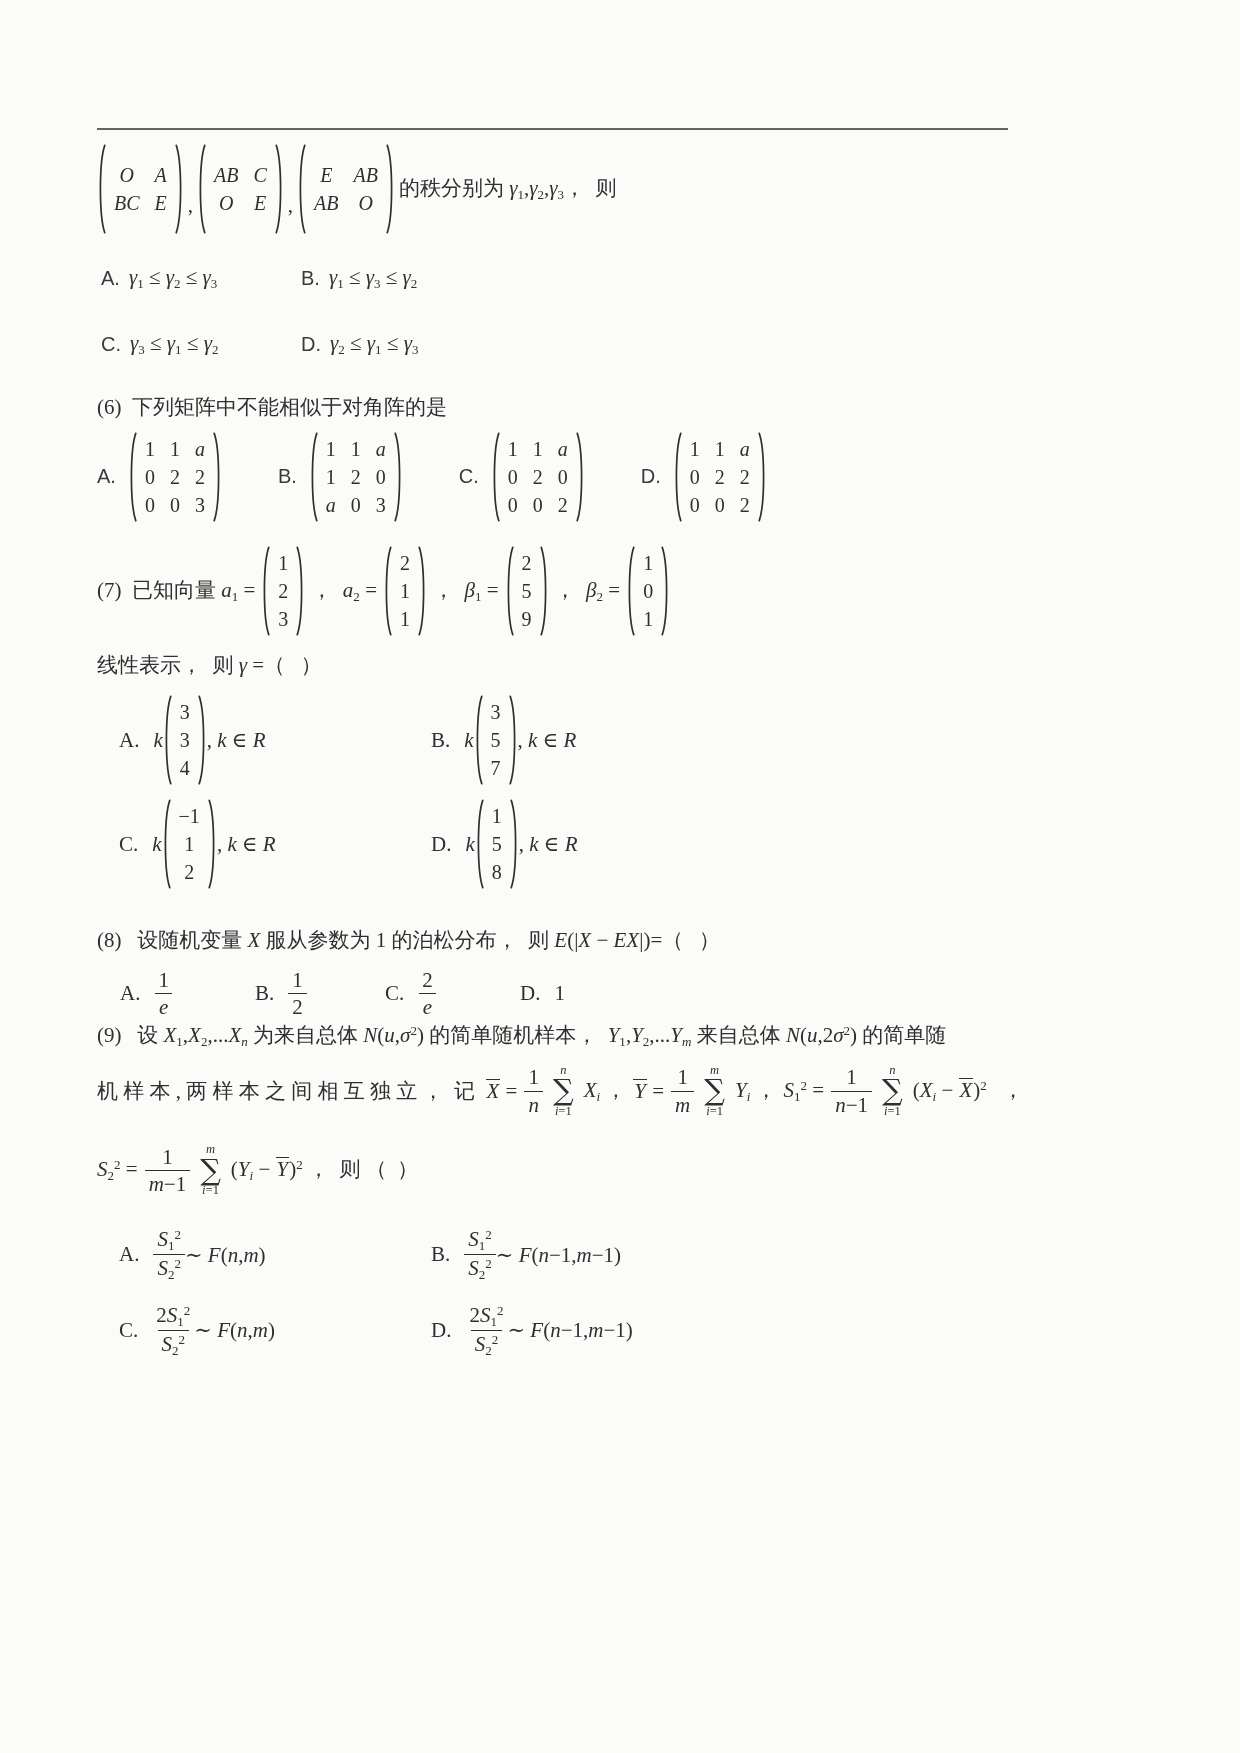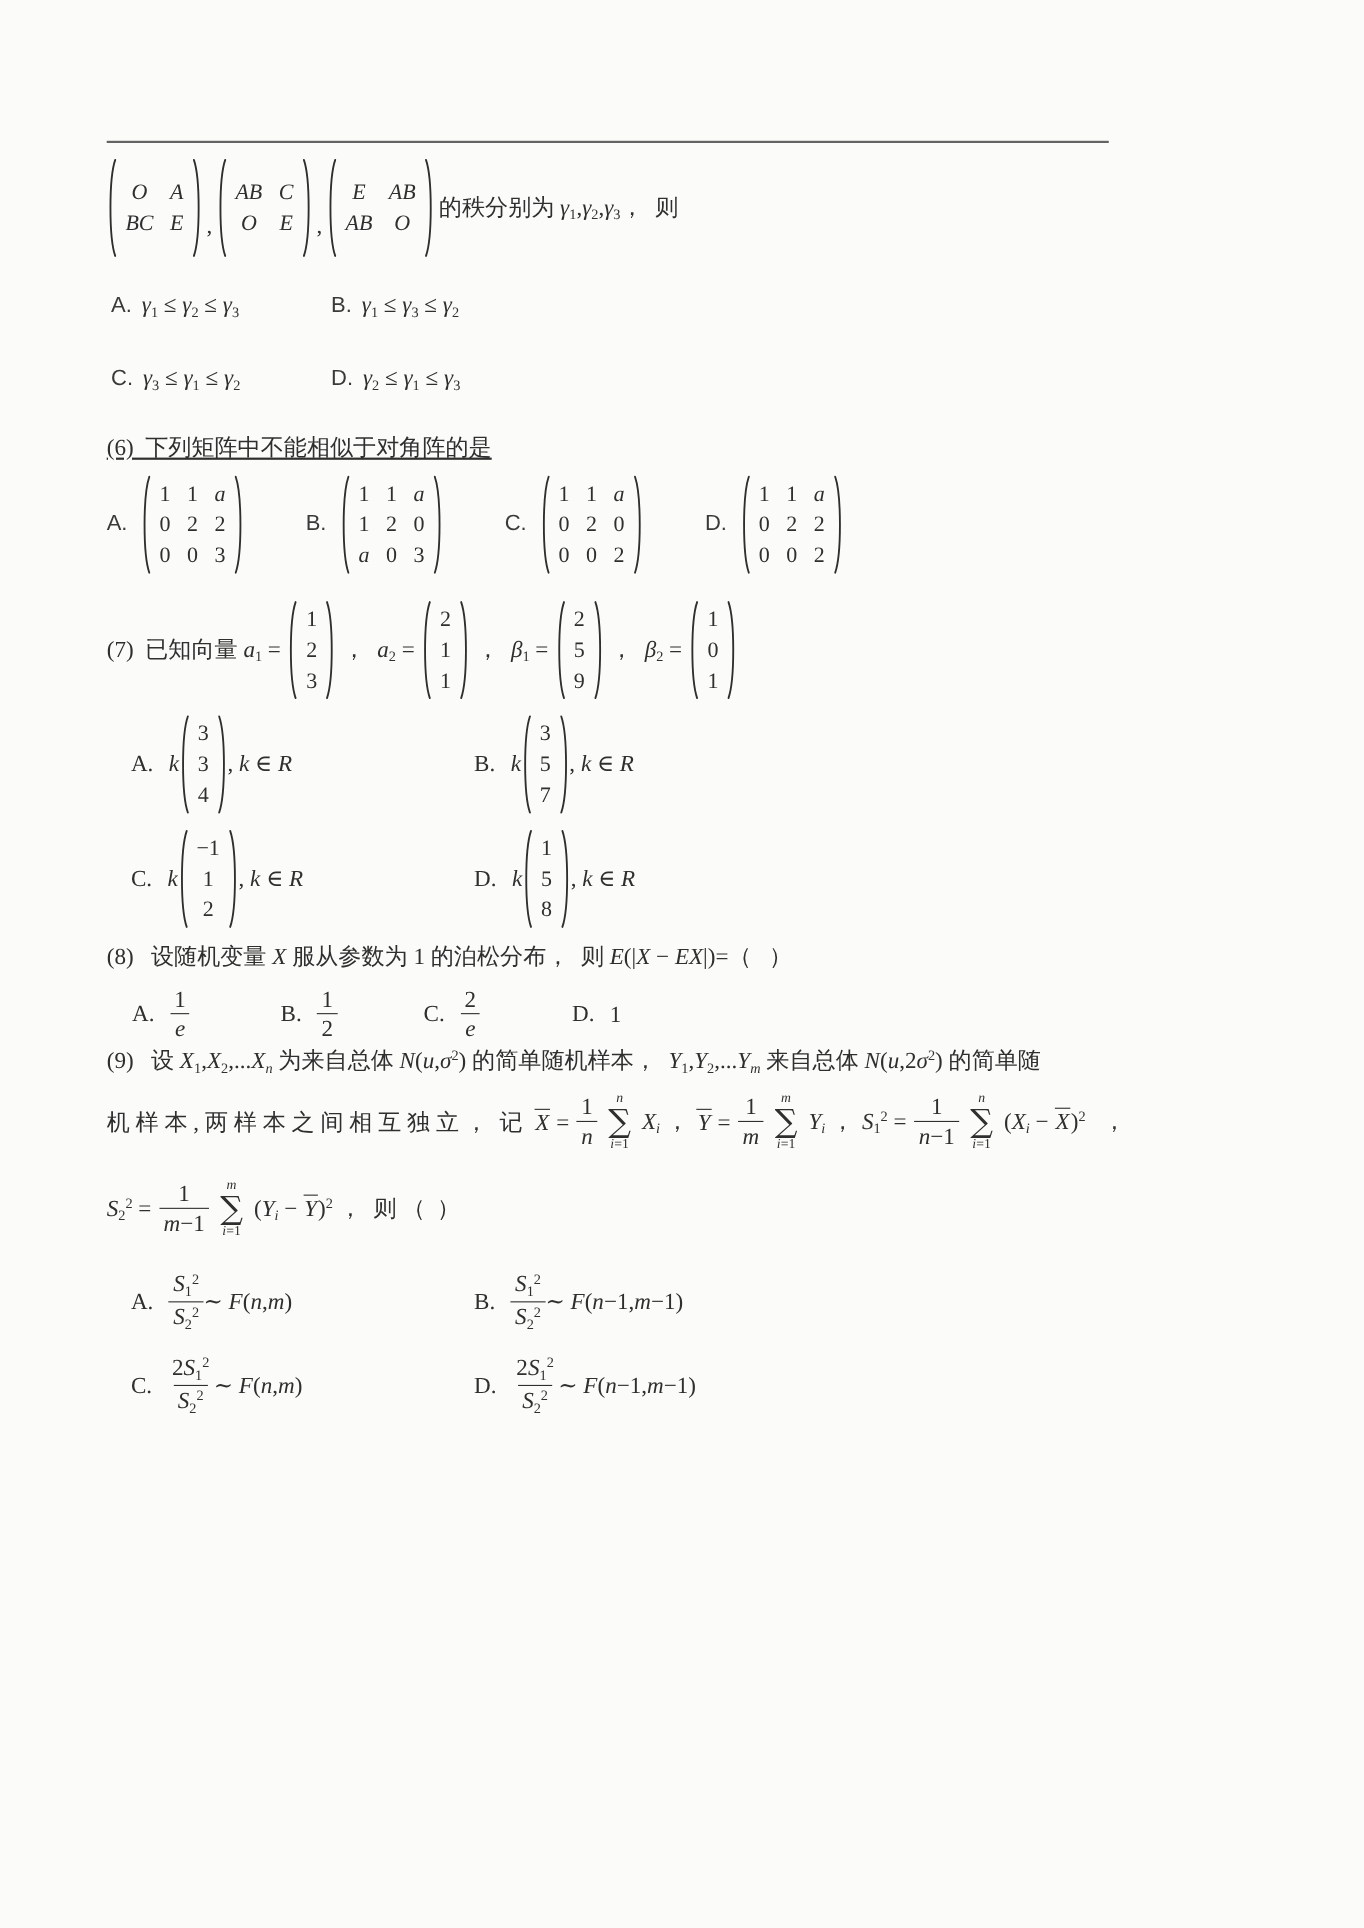--- a/index.html
+++ b/index.html
@@ -18,27 +18,27 @@
   .mgrid{display:grid;column-gap:15px;row-gap:8px;padding:6px 8px;align-content:center;
          justify-items:center;font-size:20px;}
   .mc{line-height:1;white-space:pre;}
   .msep{align-self:flex-end;padding-bottom:14px;}
   .q5row{margin-top:14px;gap:4px;}
   .q5opts{display:grid;grid-template-columns:200px 1fr;row-gap:34px;margin-top:28px;padding-left:4px;}
   .opt{display:flex;align-items:center;}
   .olabel{margin-right:9px;}
   .sans{font-family:"Liberation Sans","DejaVu Sans",sans-serif;font-size:20px;color:#3a3a3a;}
   .serif{font-size:21px;margin-right:14px;}
-  .q6title{margin-top:32px;text-decoration:underline;}
+  .q6title{margin-top:32px;}
   .q6row{margin-top:8px;display:flex;gap:56px;}
   .q6pair{display:flex;align-items:center;gap:3px;}
   .q7row{margin-top:24px;gap:6px;}
   .qline{margin-top:14px;}
   .optrow2{display:grid;grid-template-columns:312px 1fr;margin-top:14px;padding-left:22px;row-gap:0;}
-  .q8title{margin-top:10px;}
+  .q8title{margin-top:36px;}
   .q8opts{display:grid;grid-template-columns:135px 130px 135px 1fr;margin-top:10px;padding-left:23px;align-items:center;}
   .frac{display:inline-flex;flex-direction:column;align-items:center;line-height:1.25;font-size:21px;text-align:center;}
   .fn,.fd{padding:0 4px;}
   .fd{border-top:1.5px solid currentColor;}
   .sum{display:inline-flex;flex-direction:column;align-items:center;line-height:1;margin:0 3px;}
   .sum .lim{font-size:12.5px;line-height:1.1;}
   .sum .sg{font-size:29px;line-height:0.95;font-family:"DejaVu Serif",serif;}
   .ovl{display:inline-block;border-top:1.6px solid currentColor;padding:1px 1px 0;line-height:1;}
   .q9l{gap:7px;}
   .q9l2{margin-top:12px;}
@@ -264,20 +264,21 @@
       <span class="mgrid" style="grid-template-columns: repeat(1, auto);">
             <span class="mc">1</span>
             <span class="mc">0</span>
             <span class="mc">1</span>
           </span>
       <svg class="par" viewBox="0 0 10 100" preserveAspectRatio="none">
             <path d="M1.4,1.5 C7.8,20 7.8,80 1.4,98.5" fill="none" stroke="currentColor" stroke-width="1.7" vector-effect="non-scaling-stroke" stroke-linecap="round"></path>
           </svg>
     </span>
   </div>
+  <div class="qtitle qline">线性表示，  则 <i>γ</i> =（   ）</div>
 
   <div class="optrow2">
     <div class="opt">
       <span class="olabel serif">A.</span>
       <span class="mtext"><i>k</i></span>
       <span class="mat">
         <svg class="par" viewBox="0 0 10 100" preserveAspectRatio="none">
               <path d="M8.6,1.5 C2.2,20 2.2,80 8.6,98.5" fill="none" stroke="currentColor" stroke-width="1.7" vector-effect="non-scaling-stroke" stroke-linecap="round"></path>
             </svg>
         <span class="mgrid" style="grid-template-columns: repeat(1, auto);">

